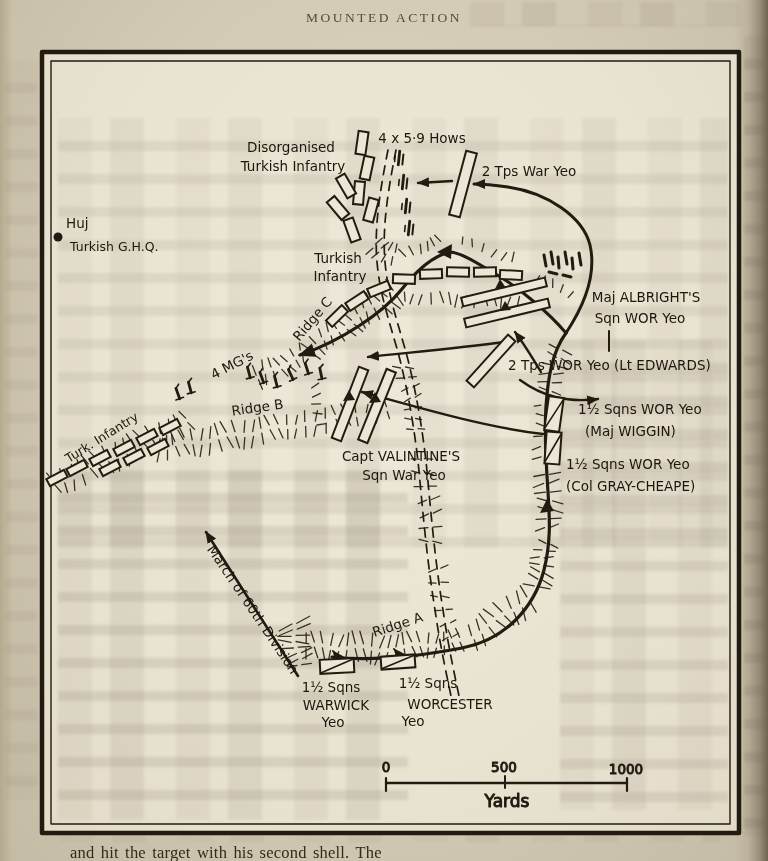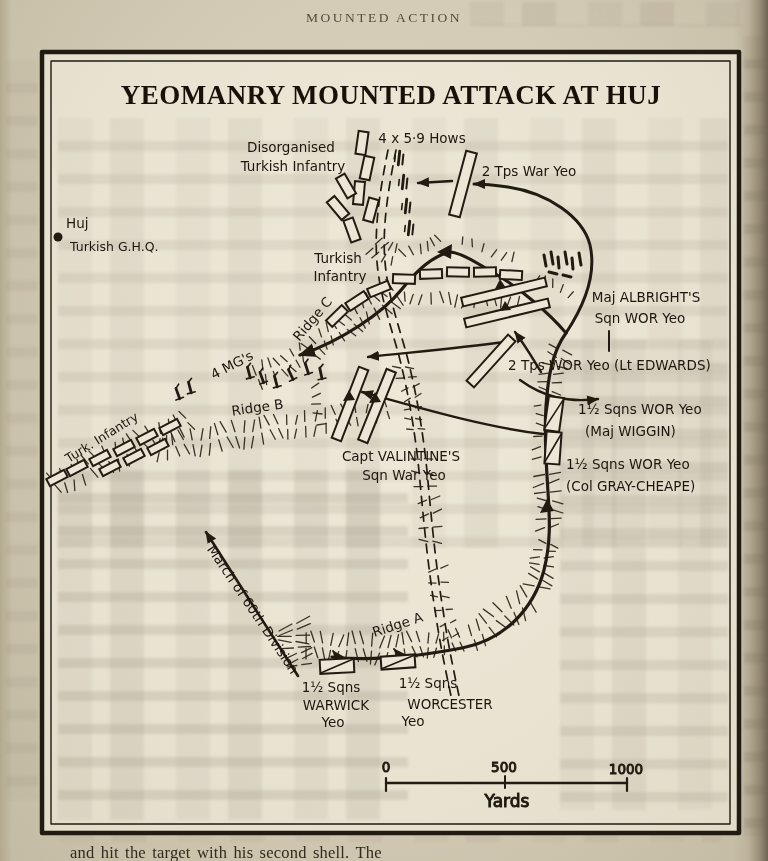--- a/index.html
+++ b/index.html
@@ -633,15 +633,14 @@
       <text class="lbl" x="331" y="692" text-anchor="middle">1½ Sqns</text>
       <text class="lbl" x="336" y="710" text-anchor="middle">WARWICK</text>
       <text class="lbl" x="333" y="727" text-anchor="middle">Yeo</text>
       <text class="lbl" x="428" y="688" text-anchor="middle">1½ Sqns</text>
       <text class="lbl" x="450" y="709" text-anchor="middle">WORCESTER</text>
       <text class="lbl" x="413" y="726" text-anchor="middle">Yeo</text>
     </g>
   </svg>
 
   <div id="running-header" class="abs">MOUNTED ACTION</div>
-  <div id="map-title" class="abs">YEOMANRY MOUNTED ATTACK AT HUJ</div>
   <div id="bottom-fragment" class="abs">and hit the target with his second shell. The</div>
 </div>
 
 </body></html>

